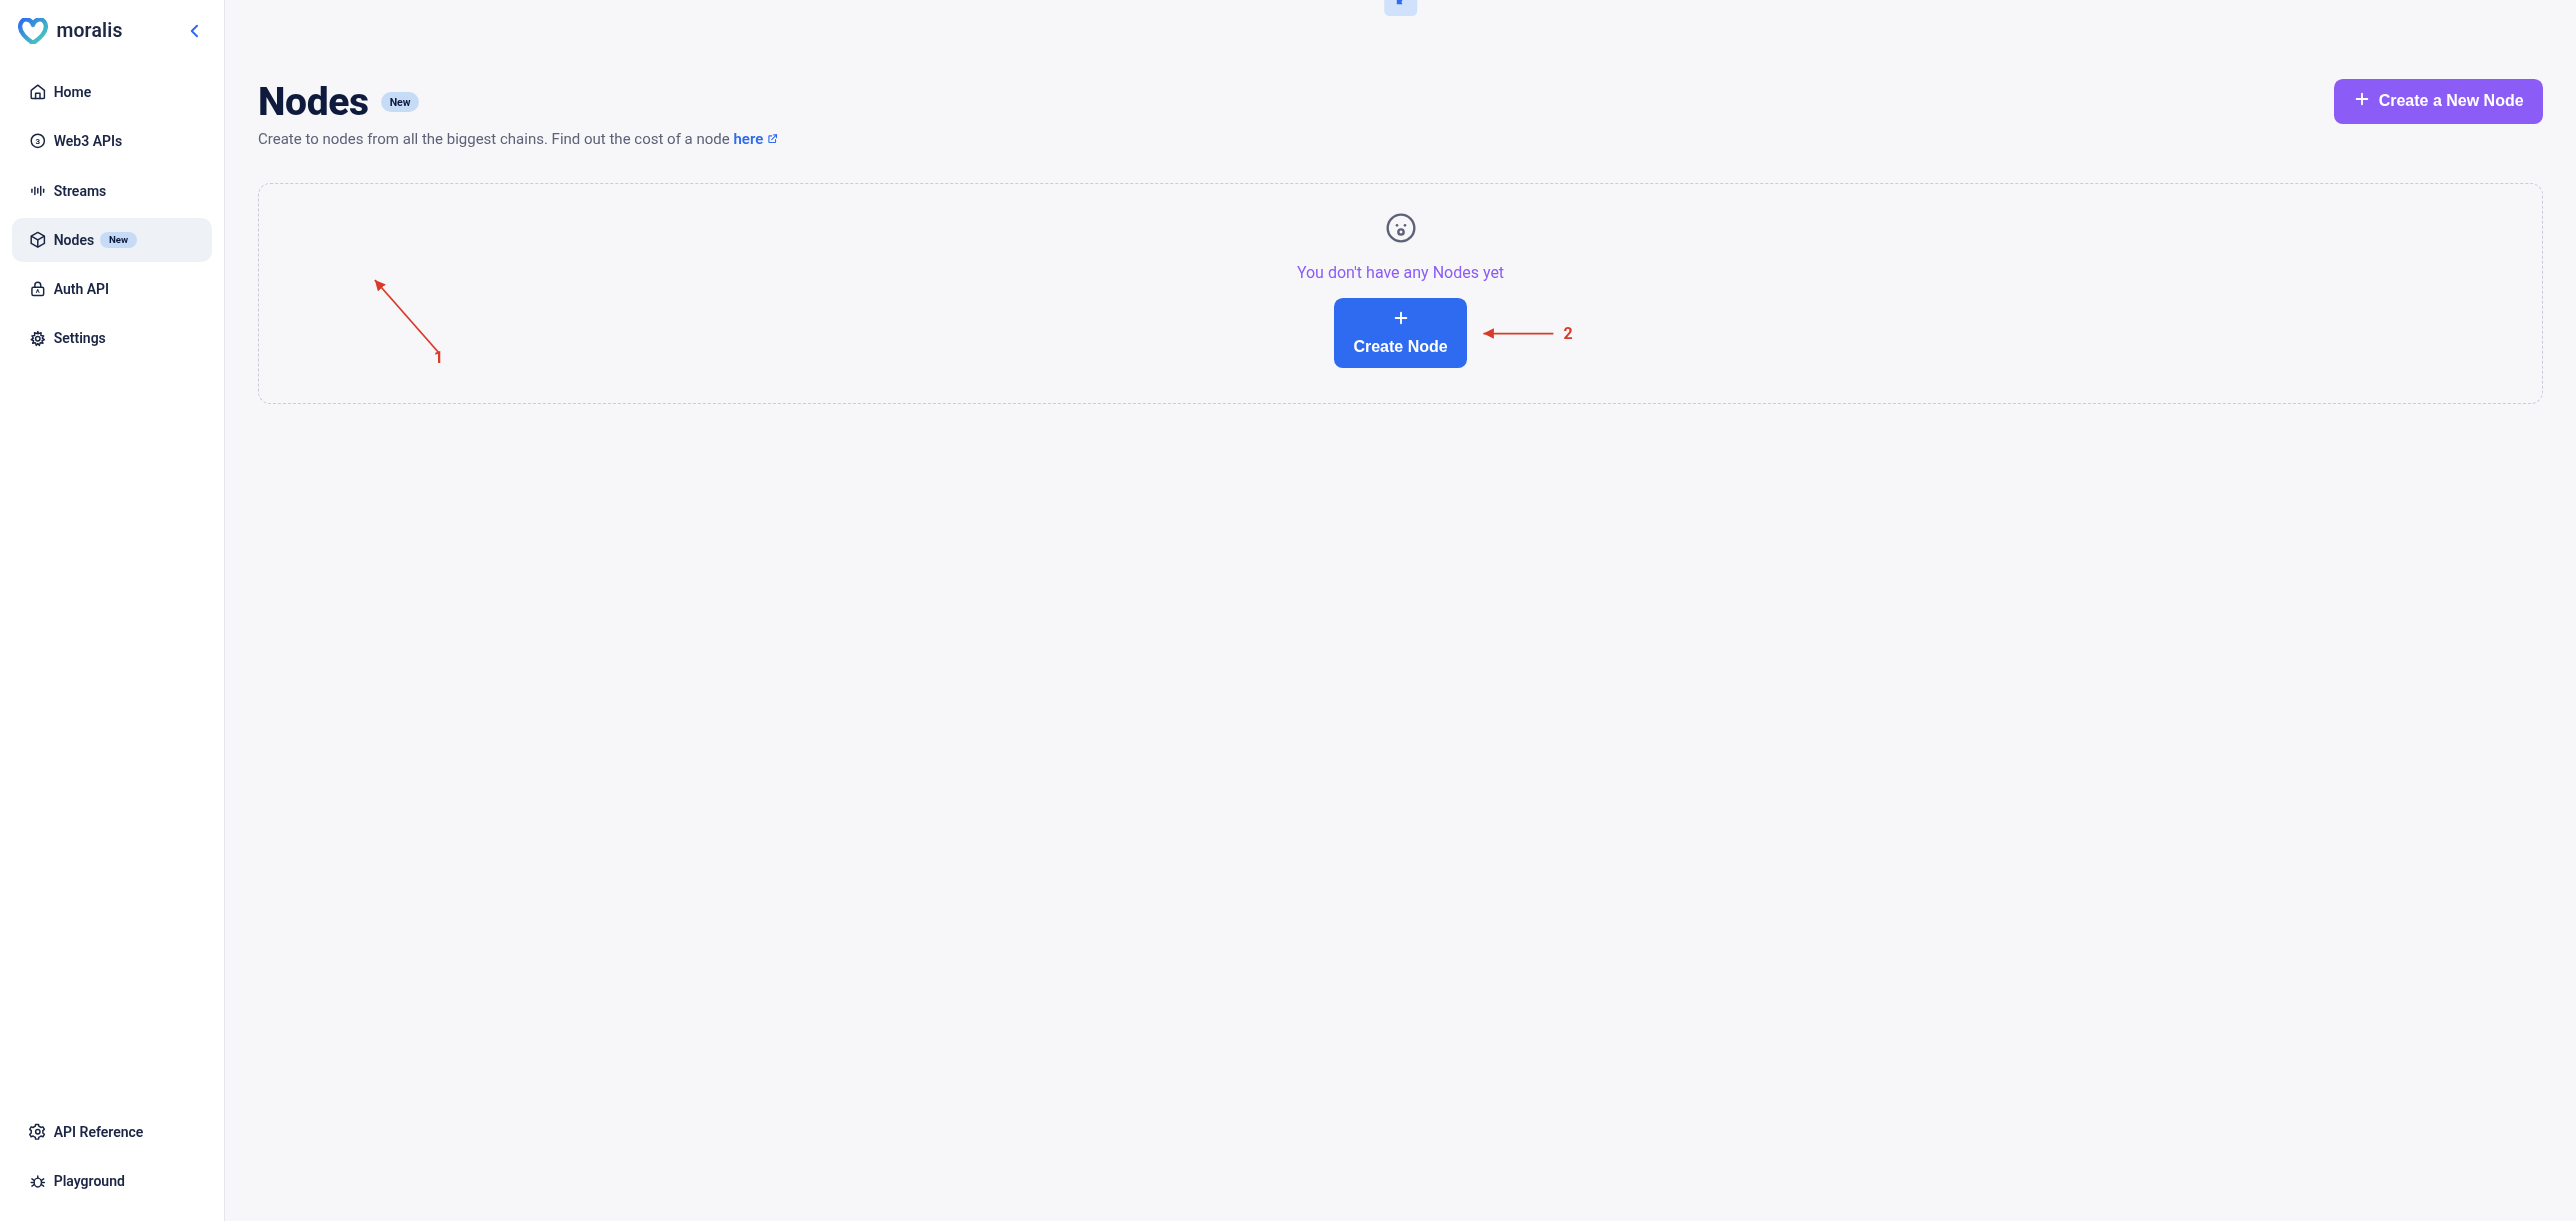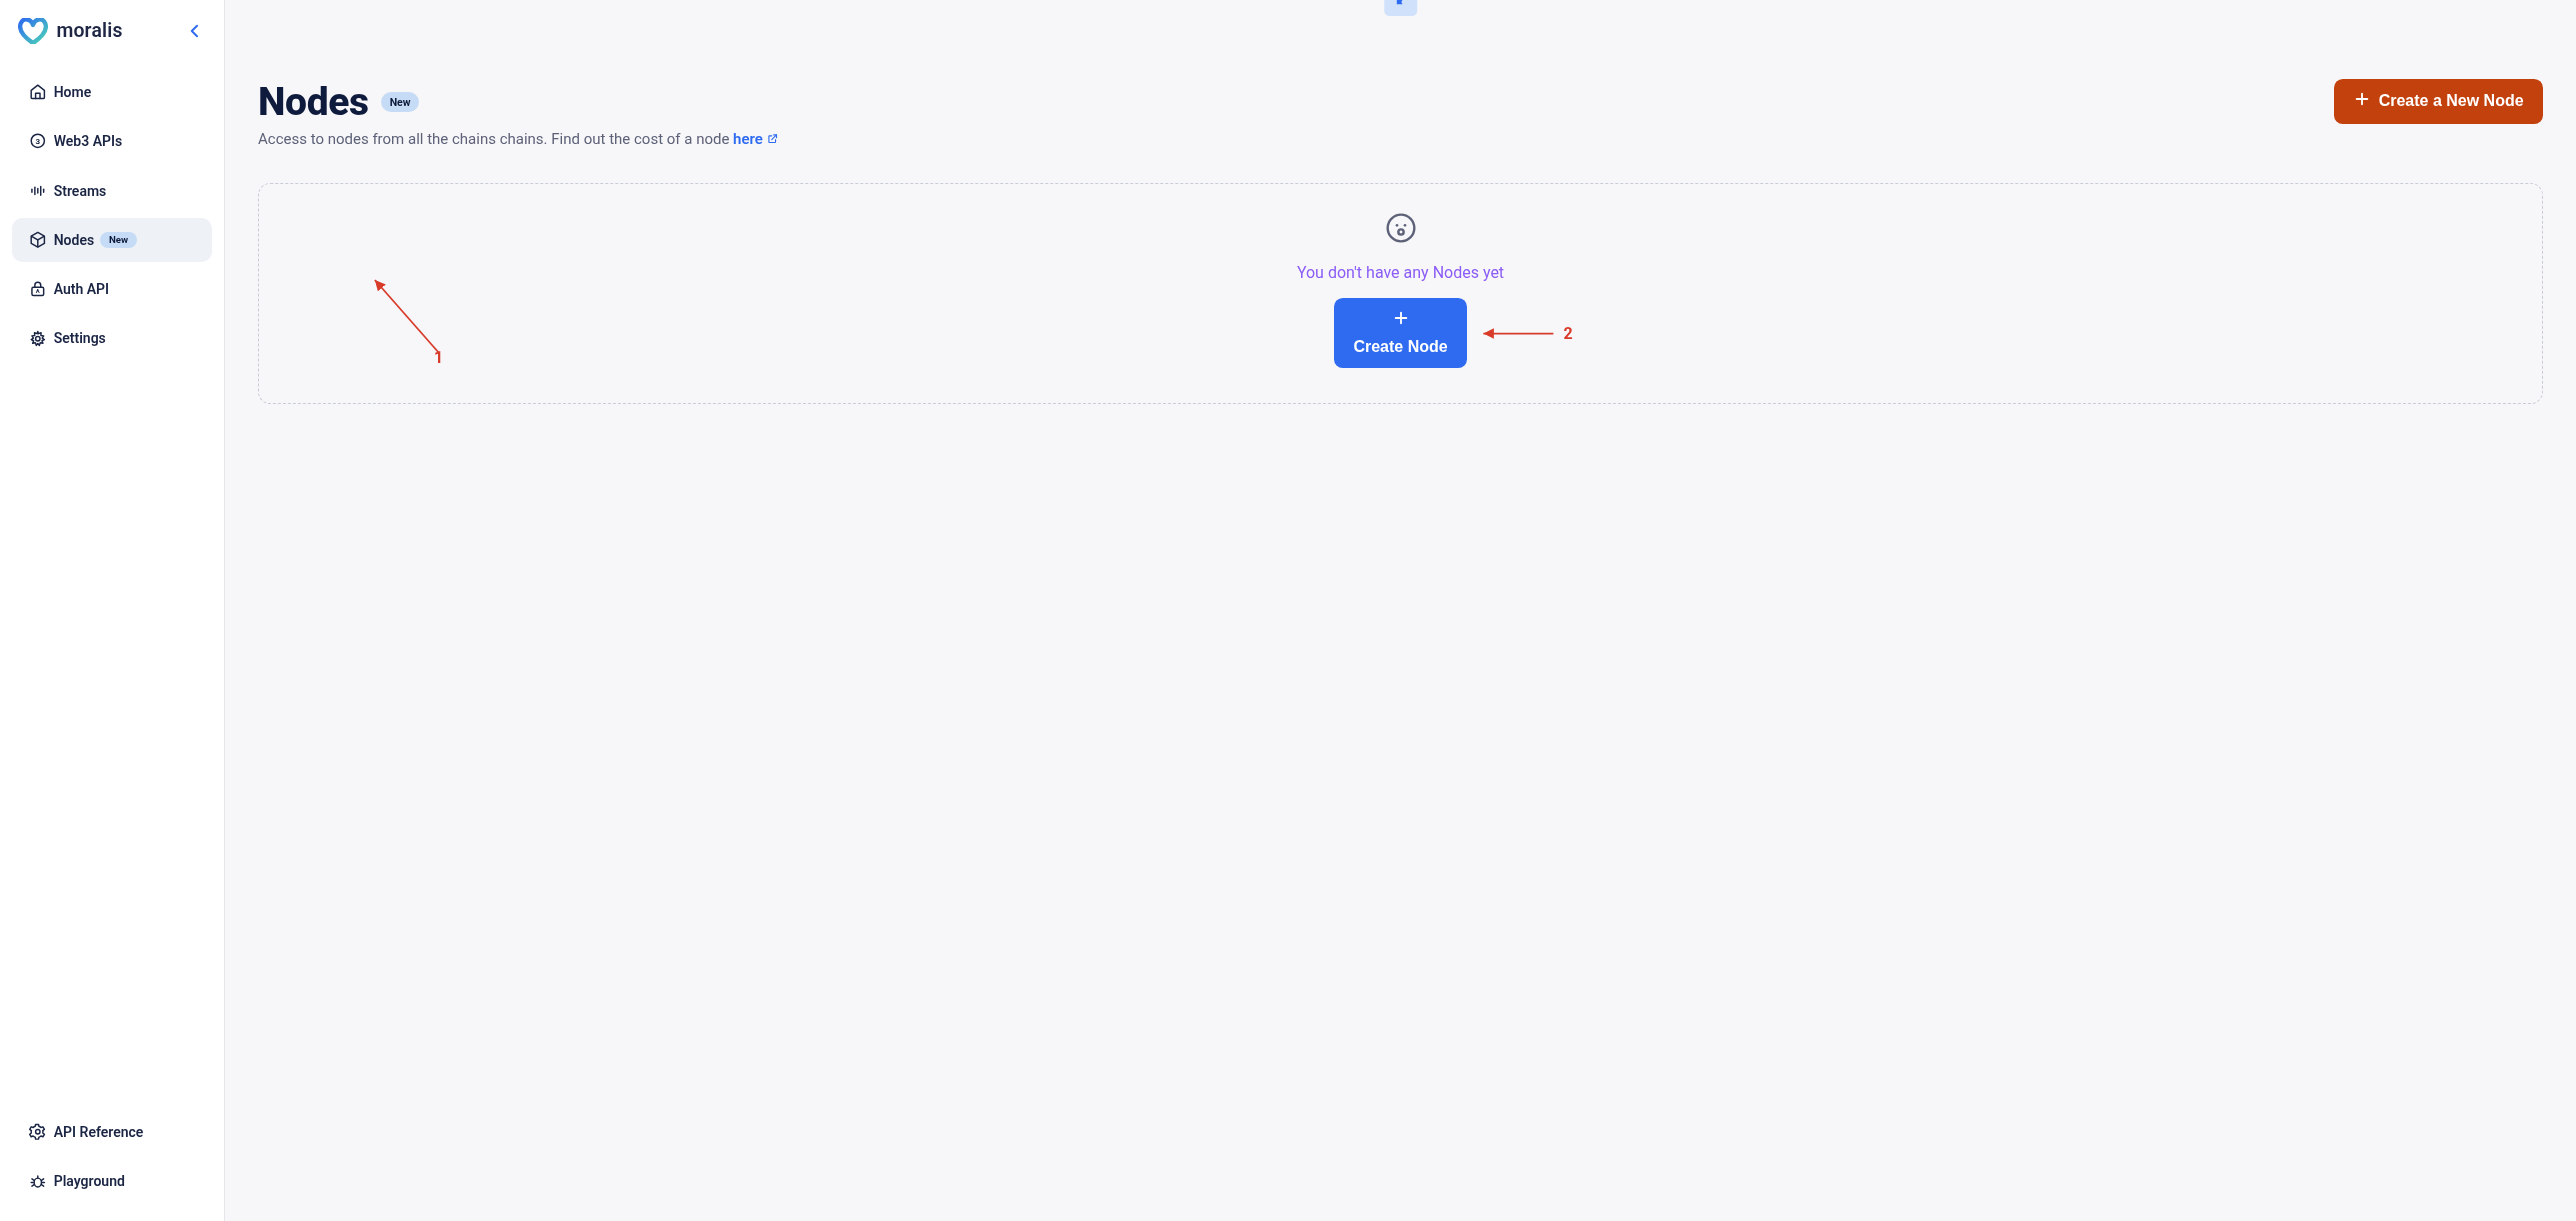--- a/index.html
+++ b/index.html
@@ -176,21 +176,21 @@
     font-size:15px;
     color:#5d6278;
   }
   .subtitle a {
     color:#2e6bf0;
     font-weight:600;
     text-decoration:none;
   }
   .ext-icon { color:#2e6bf0; }
   .primary-btn {
-    background:#c2410c;
+    background:#8b5cf6;
     color:#fff;
     border:none;
     border-radius:8.8px;
     font-size:16px;
     font-weight:600;
     padding: 12.3px 19.4px;
     display:flex;
     align-items:center;
     gap:8.8px;
     cursor:pointer;
@@ -403,21 +403,21 @@
   <div class="annotation" style="left:209px; top:348px;">1</div>
 
   <div class="content">
     <div class="page-header">
       <div>
         <div class="title-row">
           <h1 class="page-title">Nodes</h1>
           <span class="title-badge">New</span>
         </div>
         <p class="subtitle">
-          <span>Access to nodes from all the chains chains. Find out the cost of a node </span>
+          <span>Create to nodes from all the biggest chains. Find out the cost of a node </span>
           <a href="#"><span>here</span>
             <span class="ext-icon">
               <svg width="11.4" height="11.4" viewBox="0 0 24 24" fill="none" stroke="currentColor" stroke-width="2.4" stroke-linecap="round" stroke-linejoin="round">
                   <path d="M14 4h6v6"></path>
                   <path d="M20 4 L10 14"></path>
                   <path d="M18 14v5a1 1 0 0 1-1 1H5a1 1 0 0 1-1-1V7a1 1 0 0 1 1-1h5"></path>
                 </svg>
             </span>
           </a>
         </p>

